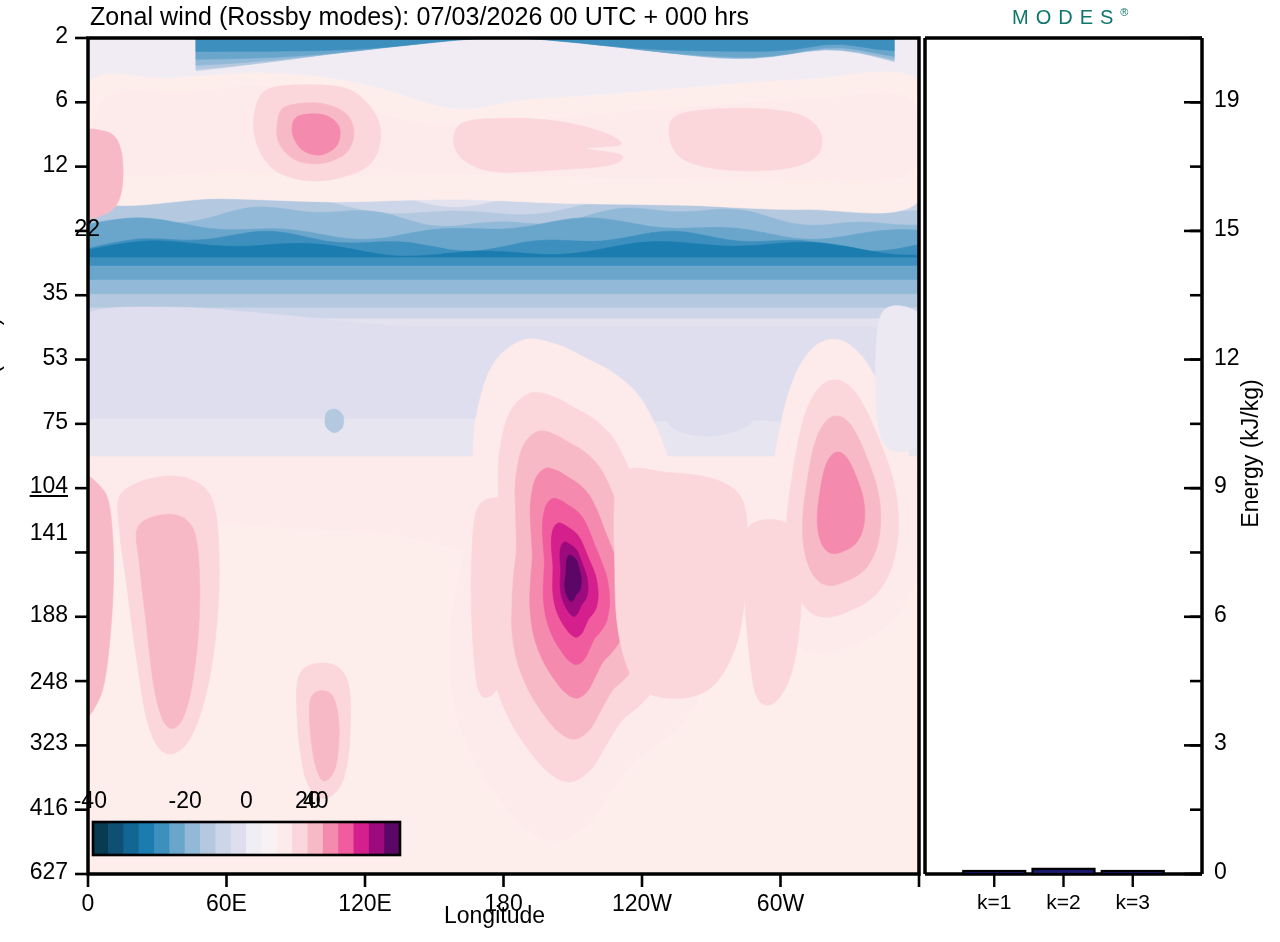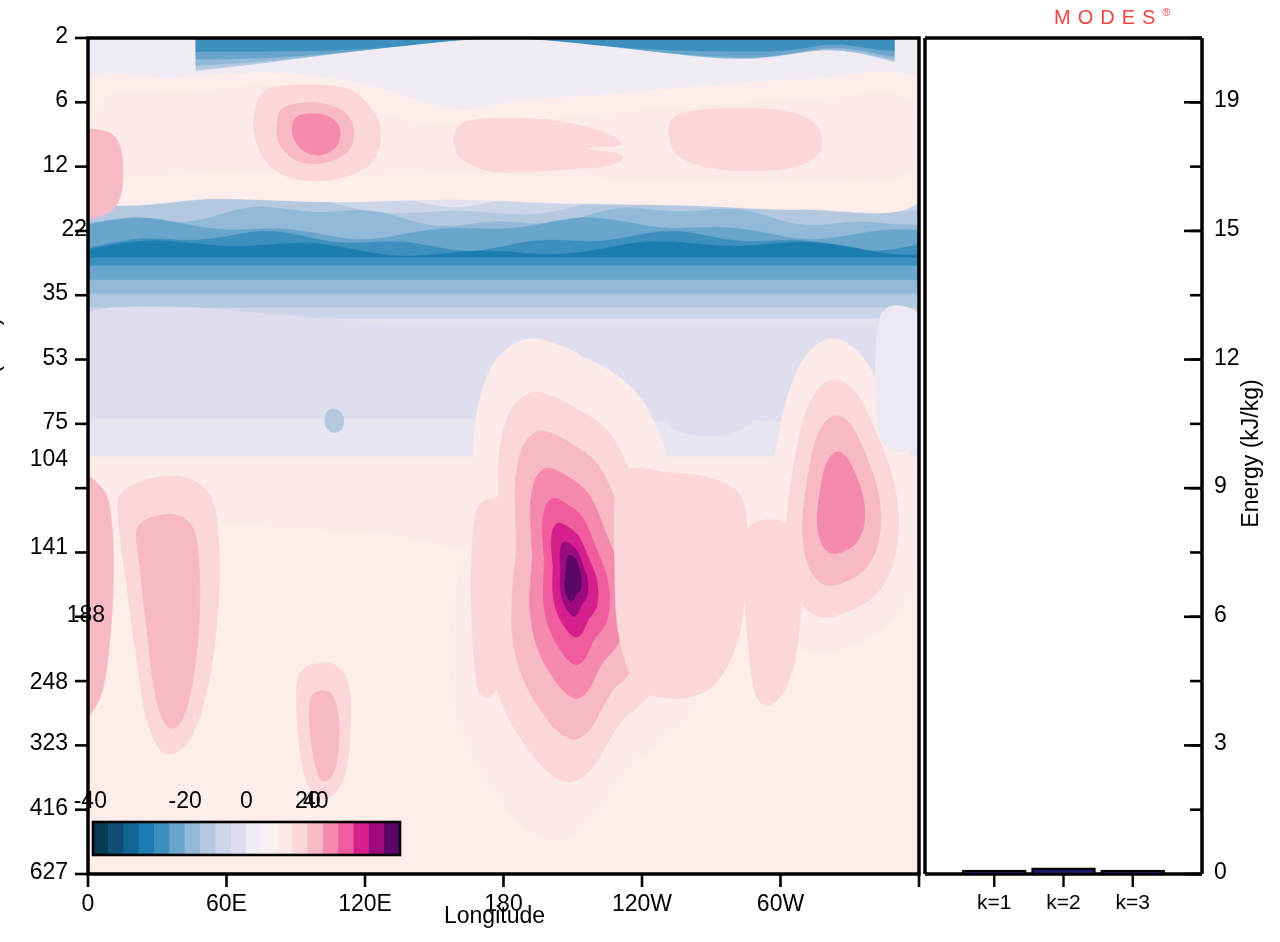--- a/index.html
+++ b/index.html
@@ -1,37 +1,38 @@
 <!DOCTYPE html>
 <html><head>
 <meta charset="utf-8">
 <style>
   html,body{margin:0;padding:0;background:#ffffff;}
   body{width:1280px;height:942px;position:relative;overflow:hidden;
        font-family:"Liberation Sans", sans-serif;color:#000;}
   #root{position:absolute;inset:0;}
   .title{position:absolute;left:90px;top:2px;font-size:25px;letter-spacing:.1px;white-space:nowrap;}
-  .watermark{position:absolute;left:1054px;top:6px;font-size:20px;color:#ef4444;letter-spacing:7px;white-space:nowrap;}
+  .watermark{position:absolute;left:1012px;top:6px;font-size:20px;color:#0f766e;letter-spacing:7px;white-space:nowrap;}
   .wm-reg{font-size:11px;vertical-align:super;letter-spacing:0;}
   .axlabel{position:absolute;font-size:23px;white-space:nowrap;}
   .ylab-left{left:-118px;top:414px;transform:rotate(-90deg);transform-origin:center;}
   .ylab-right{left:1176px;top:440px;transform:rotate(-90deg);transform-origin:center;}
   .xlab{left:444px;top:902px;}
   .tick-text{position:absolute;font-size:23px;white-space:nowrap;}
   .ytick{text-align:right;}
   .cbar-text{position:absolute;font-size:23px;white-space:nowrap;}
   .ktick{position:absolute;font-size:21px;white-space:nowrap;}
   svg{display:block;}
   #plotsvg{position:absolute;left:0;top:0;}
 </style>
 </head>
 <body>
 
 <div id="root">
 
+  <div class="title">Zonal wind (Rossby modes):  07/03/2026  00 UTC  + 000 hrs</div>
 
   <div class="watermark">
     <span>MODES</span><span class="wm-reg">®</span>
   </div>
 
   <div class="axlabel ylab-left">Pressure levels (hPa)</div>
   <div class="axlabel xlab">Longitude</div>
   <div class="axlabel ylab-right">Energy (kJ/kg)</div>
 
   <svg id="plotsvg" width="1280" height="942">
@@ -200,27 +201,27 @@
           <line x1="1063.5" y1="874" x2="1063.5" y2="887"></line>
           <line x1="1132.75" y1="874" x2="1132.75" y2="887"></line>
         </g>
     </g>
   </svg>
 
   <div id="ylabels">
       <div class="tick-text ytick" style="left: 0px; width: 68px; top: 22px;">2</div>
       <div class="tick-text ytick" style="left: 0px; width: 68px; top: 86.3077px;">6</div>
       <div class="tick-text ytick" style="left: 0px; width: 68px; top: 150.615px;">12</div>
-      <div class="tick-text ytick" style="left: 4px; width: 68px; top: 214.923px; padding-left: 15px;">22</div>
+      <div class="tick-text ytick" style="left: 17px; width: 68px; top: 214.923px; padding-left: 15px;">22</div>
       <div class="tick-text ytick" style="left: 0px; width: 68px; top: 279.231px;">35</div>
       <div class="tick-text ytick" style="left: 0px; width: 68px; top: 343.538px;">53</div>
       <div class="tick-text ytick" style="left: 0px; width: 68px; top: 407.846px;">75</div>
-      <div class="tick-text ytick" style="left: 0px; width: 68px; top: 445px;">104</div>
-      <div class="tick-text ytick" style="left: 0px; width: 68px; top: 533px;">141</div>
-      <div class="tick-text ytick" style="left: 0px; width: 68px; top: 600.769px; padding-left: 37px;">188</div>
+      <div class="tick-text ytick" style="left: 0px; width: 68px; top: 472px; text-decoration: underline;">104</div>
+      <div class="tick-text ytick" style="left: 0px; width: 68px; top: 519px;">141</div>
+      <div class="tick-text ytick" style="left: 0px; width: 68px; top: 600.769px;">188</div>
       <div class="tick-text ytick" style="left: 0px; width: 68px; top: 668px;">248</div>
       <div class="tick-text ytick" style="left: 0px; width: 68px; top: 729.385px;">323</div>
       <div class="tick-text ytick" style="left: 0px; width: 68px; top: 793.692px;">416</div>
       <div class="tick-text ytick" style="left: 0px; width: 68px; top: 858px;">627</div>
     </div>
   <div id="xlabels">
       <div class="tick-text" style="left: 28px; width: 120px; text-align: center; top: 890px;">0</div>
       <div class="tick-text" style="left: 166.5px; width: 120px; text-align: center; top: 890px;">60E</div>
       <div class="tick-text" style="left: 305px; width: 120px; text-align: center; top: 890px;">120E</div>
       <div class="tick-text" style="left: 443.5px; width: 120px; text-align: center; top: 890px;">180</div>

